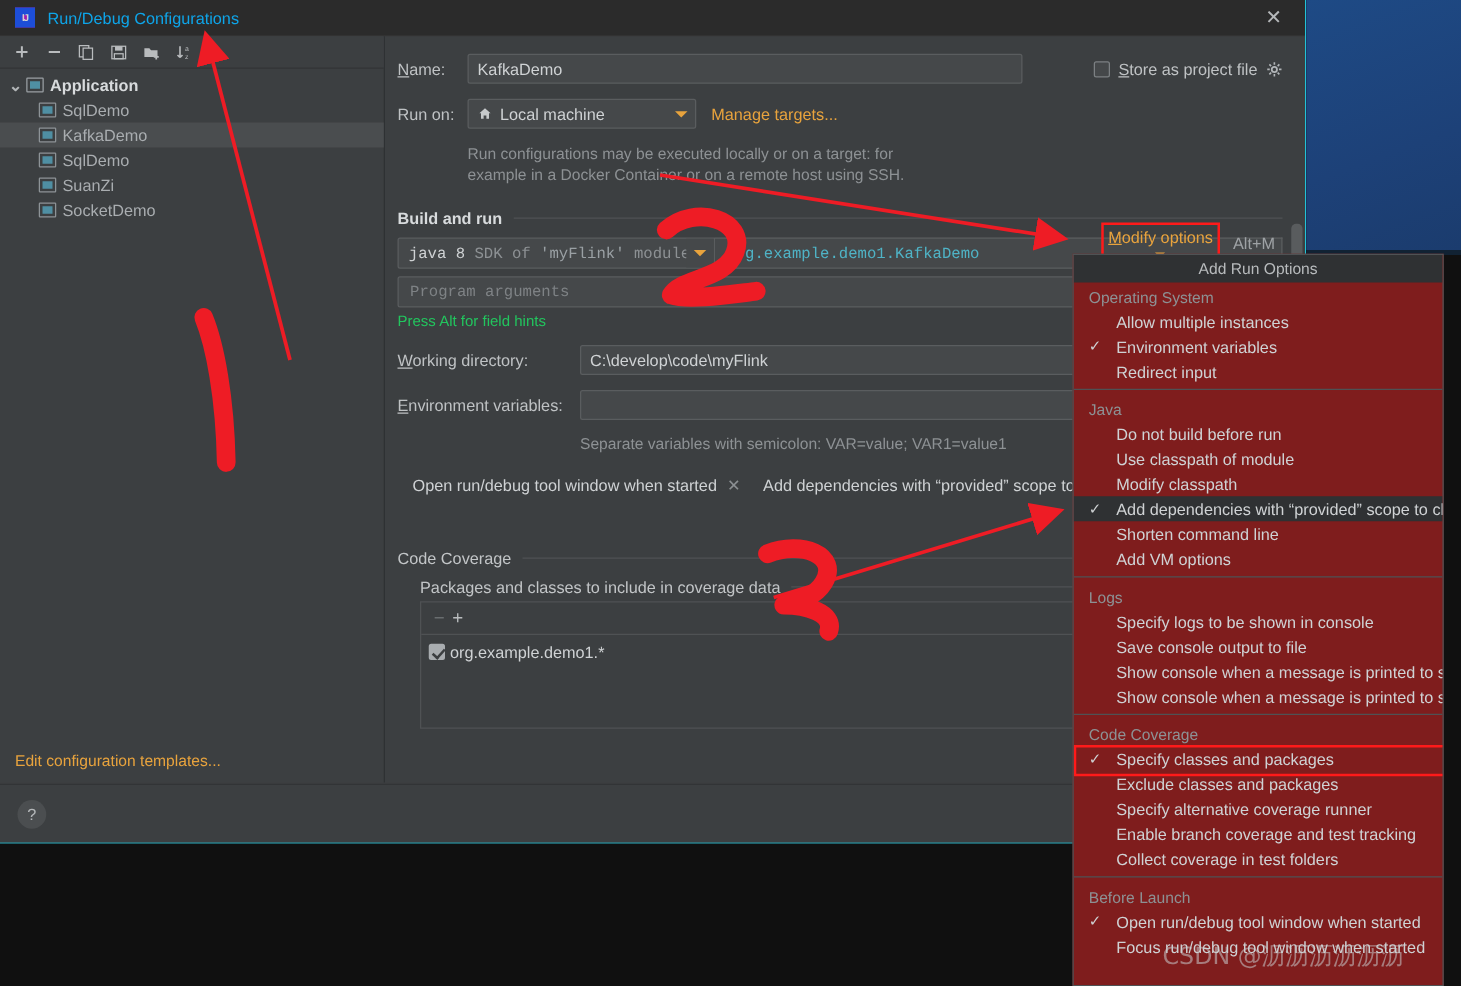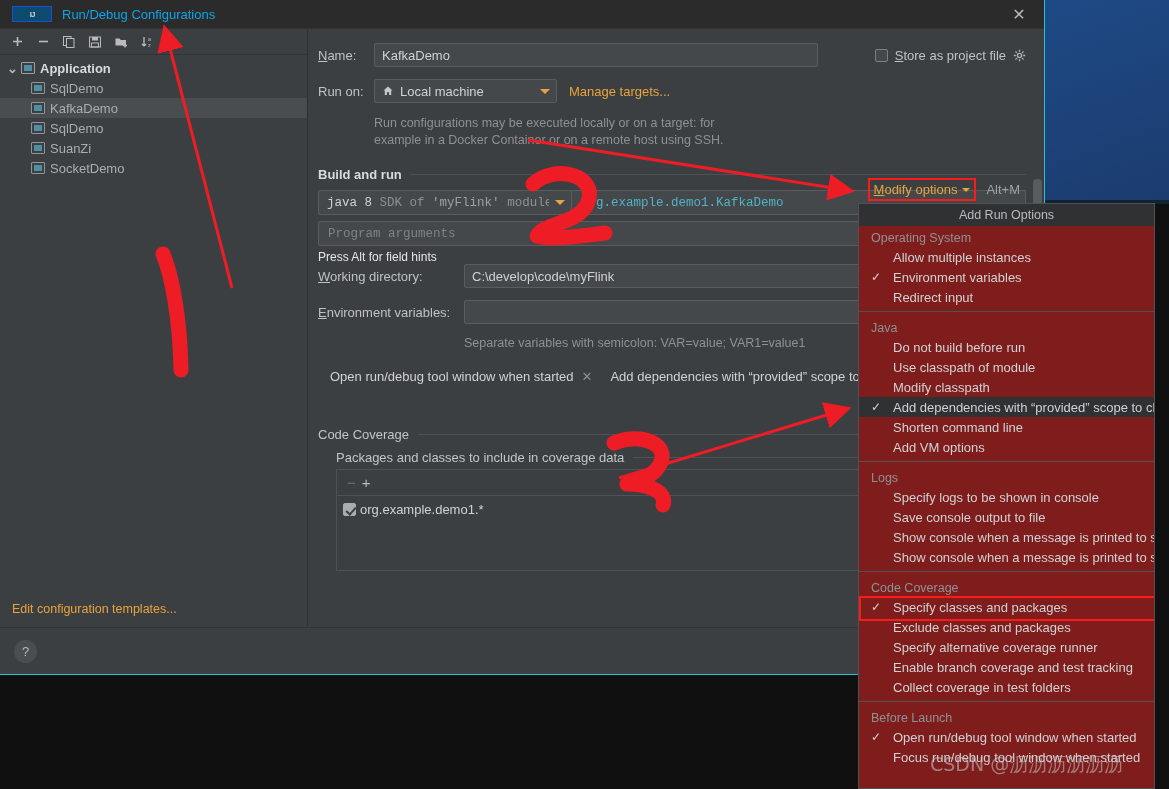--- a/index.html
+++ b/index.html
@@ -32,22 +32,22 @@
     border-radius: 0 0 6px 0;
     overflow: hidden;
   }
   .titlebar {
     height: 29px; background: #2b2b2b;
     display: flex; align-items: center;
     border-bottom: 1px solid #323232;
     position: relative;
   }
   .ij-logo {
-    width: 40px; height: 16px; margin-left: 12px; margin-right: 10px;
-    background: #0c4a6e; border: 1px solid #1d4ed8;
+    width: 16px; height: 16px; margin-left: 12px; margin-right: 10px;
+    background: #a21caf; border: 6px solid #1d4ed8;
     display: flex; align-items: center; justify-content: center;
     font-size: 8px; color: #cfd2d4; font-family: "Liberation Sans", sans-serif;
     letter-spacing: -1px; font-weight: bold; flex: 0 0 auto;
   }
   .title-text { font-size: 13px; color: #0ea5e9; }
   .close-x {
     position: absolute; right: 14px; top: 50%; transform: translateY(-50%);
     width: 22px; height: 22px; color: #b5b8ba; font-size: 16px;
     display: flex; align-items: center; justify-content: center; cursor: pointer;
   }
@@ -157,21 +157,21 @@
     flex: 1 1 auto; height: 25px; background: #45484a; border: 1px solid #5a5d5f; border-left: none;
     display: flex; align-items: center; padding-left: 9px;
     font-family: "Liberation Mono", monospace; font-size: 12.5px; color: #4fb3c6;
   }
   .progargs {
     height: 25px; background: #45484a; border: 1px solid #5a5d5f; border-radius: 2px;
     display: flex; align-items: center; padding-left: 9px;
     font-family: "Liberation Mono", monospace; font-size: 12.5px; color: #7e8285;
     margin-bottom: 4px;
   }
-  .tiny-hint { font-size: 12px; color: #e5e5e5; }
+  .tiny-hint { font-size: 12px; color: #22c55e; margin-bottom: 12px; }
 
   .lrow { display: flex; align-items: center; margin-bottom: 12px; }
   .lrow .lbl { width: 146px; flex: 0 0 auto; font-size: 13px; color: #bfc2c4; }
   .lrow .fld { flex: 1 1 auto; }
 
   .sep-hint { font-size: 12.5px; color: #8d9194; margin: 0 0 16px 146px; }
 
   .chips { display: flex; align-items: center; gap: 0; margin-bottom: 40px; }
   .chip {
     display: flex; align-items: center; font-size: 13px; color: #cfd2d4;
@@ -236,21 +236,21 @@
   }
   .gear { margin-left: 7px; color: #b0b4b7; display: inline-flex; }
 
   
   .modify-wrap {
     position: absolute; right: 24px; top: 178px; display: flex; align-items: center;
   }
   .modify-btn {
     color: #e8a33d; font-size: 13px; cursor: pointer; padding: 2px 4px;
     border: 2px solid #ff1a1a;
-    display: flex; align-items: center; gap: 5px;
+    display: flex; align-items: center; gap: 5px; flex-direction: column;
   }
   .modify-btn u { text-decoration: underline; }
   .caret-sm { width: 0; height: 0; border-left: 4px solid transparent; border-right: 4px solid transparent; border-top: 4px solid #e8a33d; }
   .altm { color: #9ea2a5; font-size: 13px; margin-left: 10px; }
 
   
   .popup {
     position: absolute; left: 858px; top: 203px; width: 297px; height: 586px;
     background: #7f1d1d; border: 1px solid #4f5254;
     overflow: hidden; font-size: 13px; z-index: 40;

